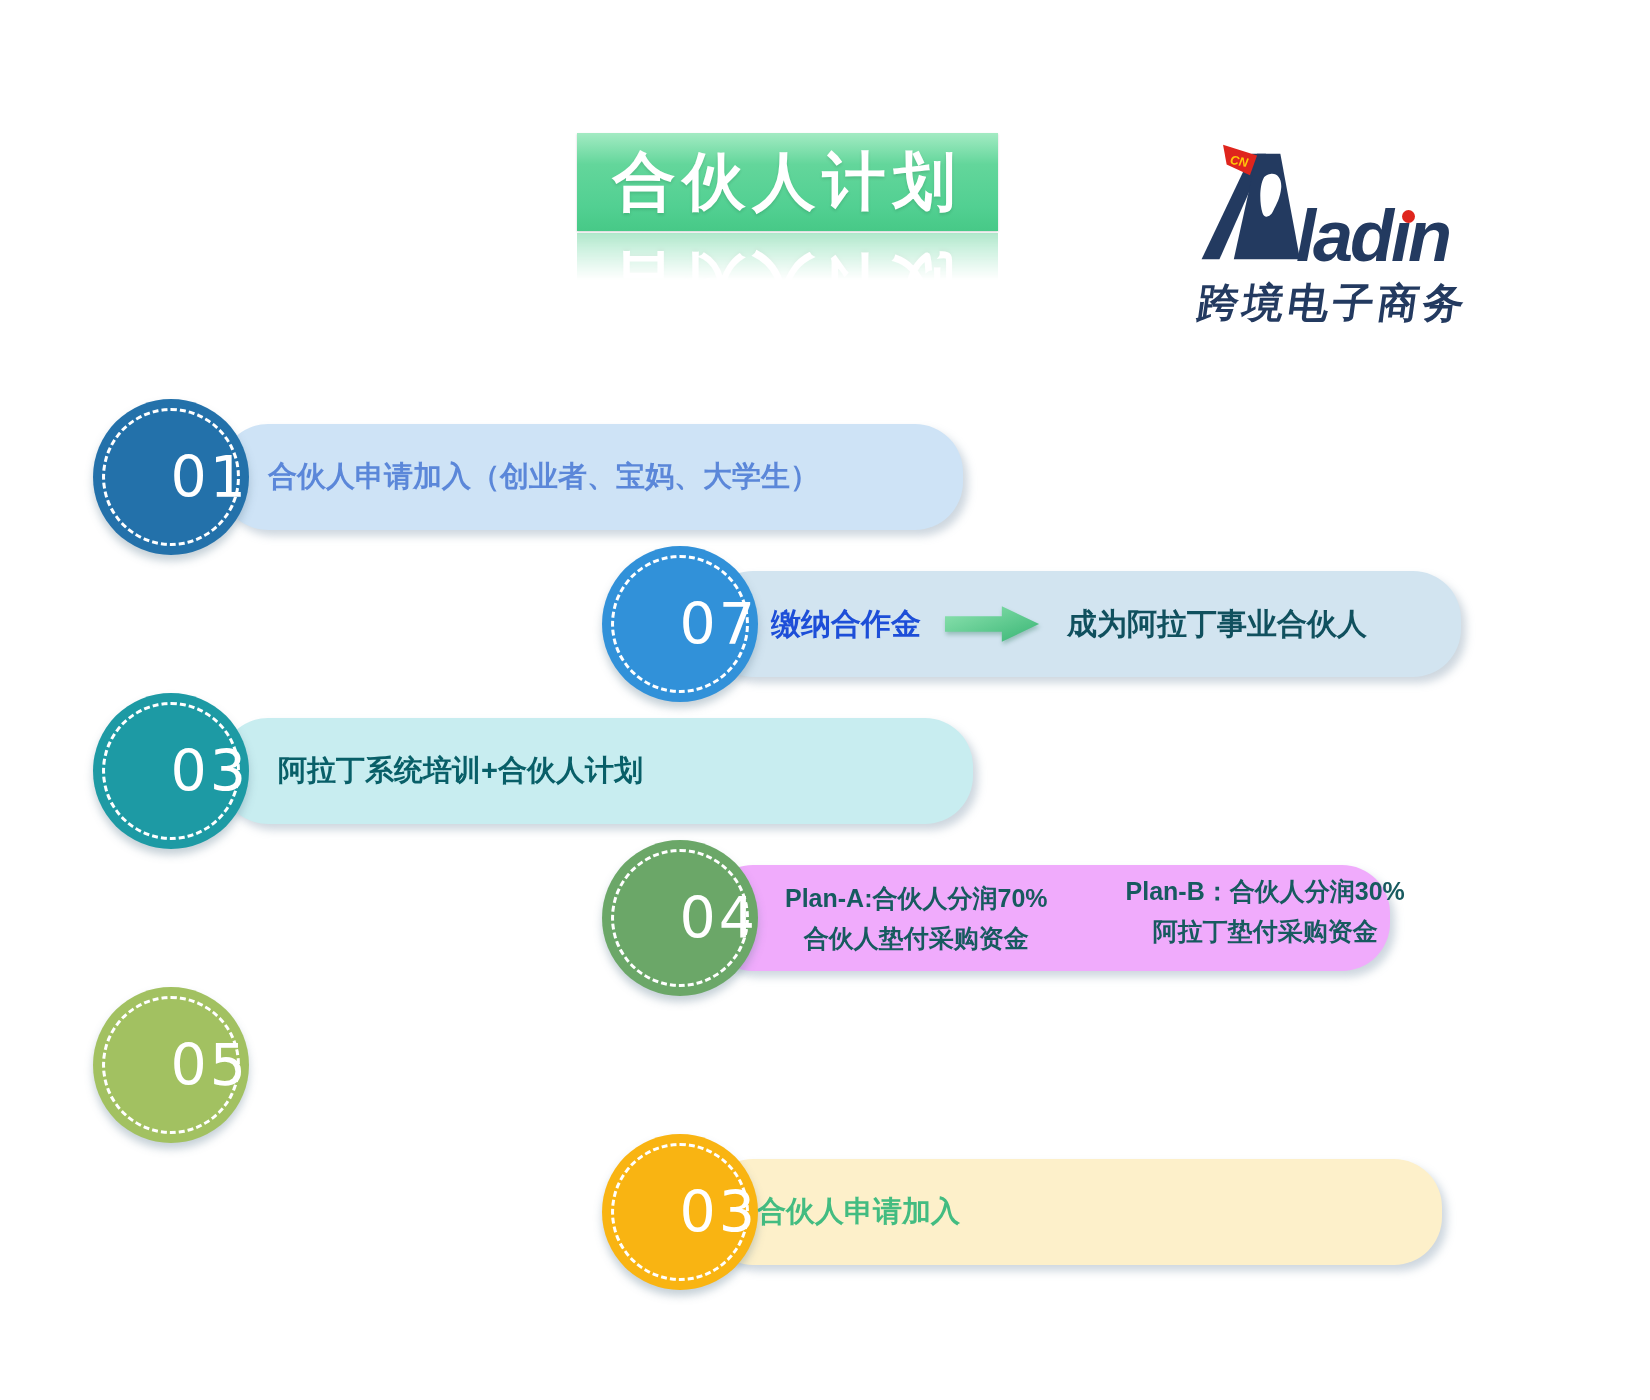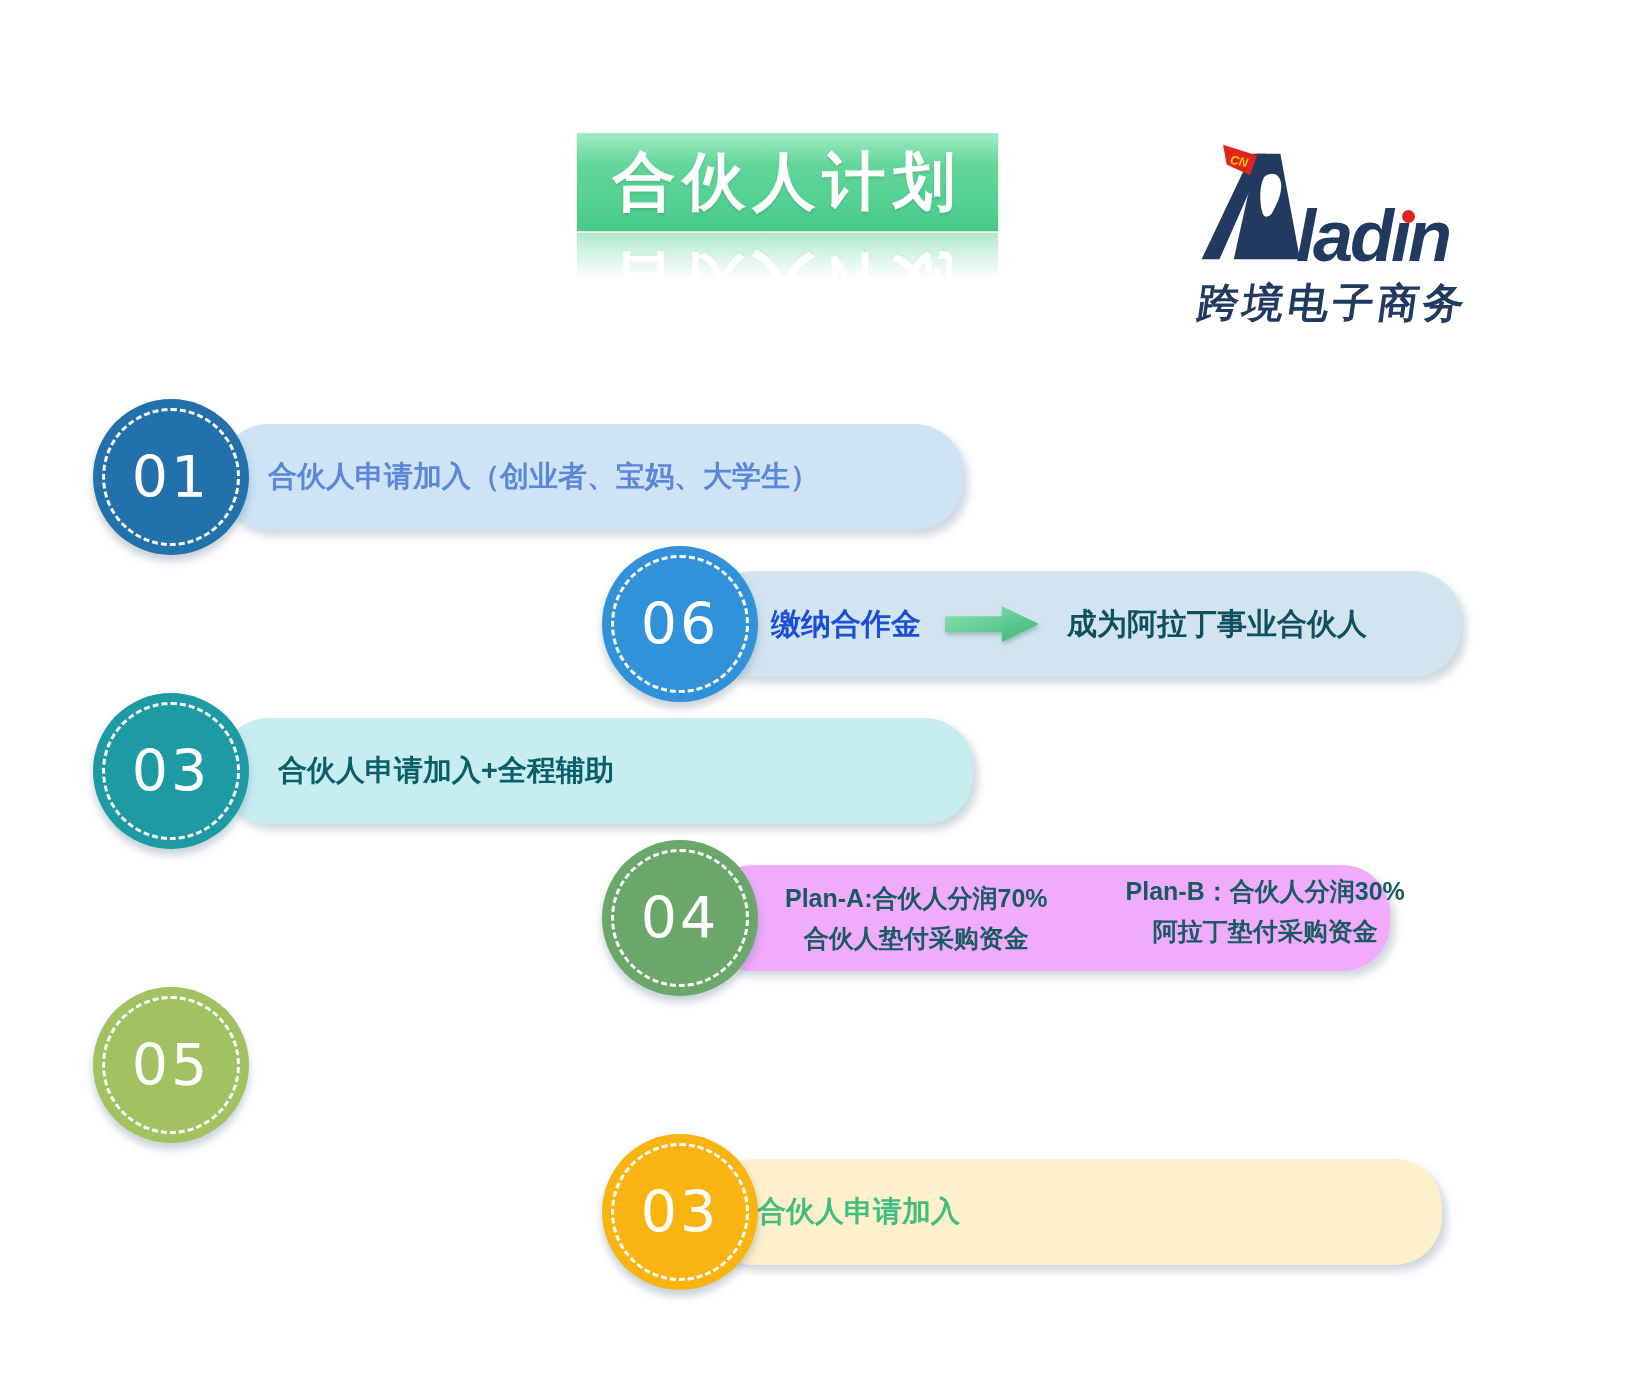--- a/index.html
+++ b/index.html
@@ -36,21 +36,21 @@
   .i-wrap{position:relative;display:inline-block;}
   .i-dot{position:absolute;width:13px;height:13px;border-radius:50%;top:3px;left:11px;}
   .logo-sub{
     font-weight:bold;font-size:41px;letter-spacing:4px;margin-top:10px;
     transform:skewX(-8deg);white-space:nowrap;
   }
 
   
   .step-circle{
     position:absolute;width:156px;height:156px;border-radius:50%;z-index:2;
-    display:flex;align-items:center;justify-content:center;
+    display:flex;align-items:center;justify-content:flex-end;
     box-shadow:0 6px 9px rgba(90,120,140,.35);
   }
   .ring{position:absolute;inset:9px;border:3px dashed #ffffff;border-radius:50%;}
   .step-num{color:#ffffff;font-size:57px;letter-spacing:3px;font-family:"DejaVu Sans",sans-serif;}
 
   .step-bar{
     position:absolute;height:106px;border-radius:48px;z-index:1;
     display:flex;align-items:center;
     box-shadow:5px 6px 8px rgba(125,150,170,.38);
   }
@@ -122,25 +122,25 @@
           <stop offset="0" stop-color="#90e4b2"></stop>
           <stop offset="1" stop-color="#38b574"></stop>
         </linearGradient>
       </defs>
       <polygon points="0,12 58,12 58,2 96,20 58,38 58,28 0,28" fill="url(#ag)"></polygon>
     </svg>
     <div class="bar-label" style="color: rgb(16, 80, 94);">成为阿拉丁事业合伙人</div>
   </div>
   <div class="step-circle" id="circle-2" style="background: rgb(49, 145, 217);">
     <div class="ring"></div>
-    <div class="step-num">06</div>
+    <div class="step-num">07</div>
   </div>
 
   <div class="step-bar" id="bar-3" style="background: rgb(200, 237, 240);">
-    <div class="bar-label" style="color: rgb(8, 95, 104);">合伙人申请加入+全程辅助</div>
+    <div class="bar-label" style="color: rgb(8, 95, 104);">阿拉丁系统培训+合伙人计划</div>
   </div>
   <div class="step-circle" id="circle-3" style="background: rgb(29, 154, 164);">
     <div class="ring"></div>
     <div class="step-num">03</div>
   </div>
 
   <div class="step-bar" id="bar-4" style="background: #f0abfc;">
     <div class="plans">
       <div class="plan plan-a" style="color: rgb(23, 90, 95);">
         <div>Plan-A:合伙人分润70%</div>

